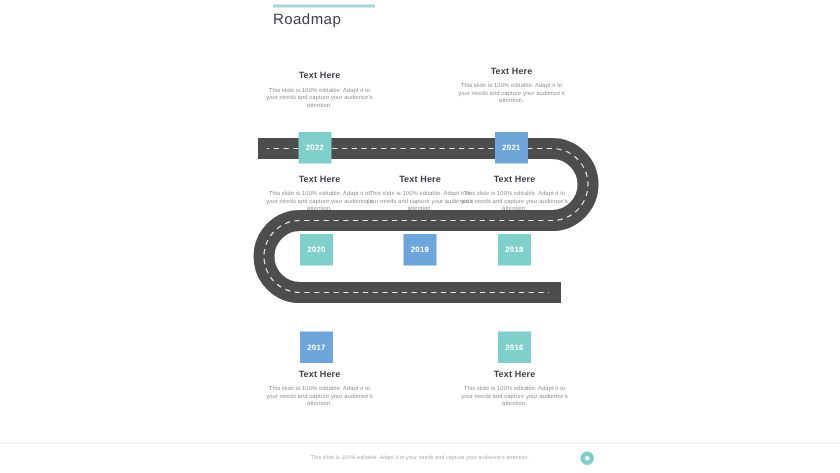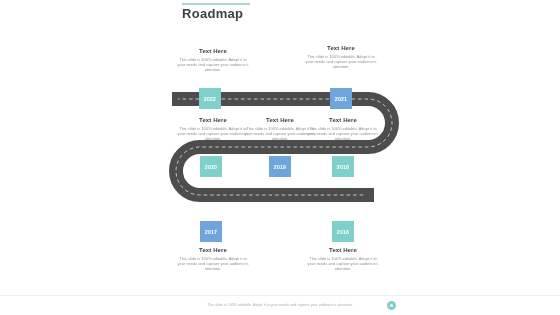--- a/index.html
+++ b/index.html
@@ -11,21 +11,21 @@
     position:relative;
   }
   .slide{position:absolute;inset:0;background:#fff;}
 
   
   .title-wrap{position:absolute;left:176px;top:3px;}
   .title-rule{
     width:68px;height:2px;background:#a9d5d2;margin-left:6px;margin-bottom:3px;
   }
   .title{
-    font-size:13px;font-weight:bold;color:#3b3f46;letter-spacing:.3px;
+    font-size:10px;font-weight:normal;color:#3b3f46;letter-spacing:.3px;
     margin-left:6px;line-height:12px;
   }
 
   
   .road-svg{position:absolute;left:0;top:0;width:560px;height:315px;}
 
   
   .badge{
     position:absolute;width:22px;height:21px;
     display:flex;align-items:center;justify-content:center;

